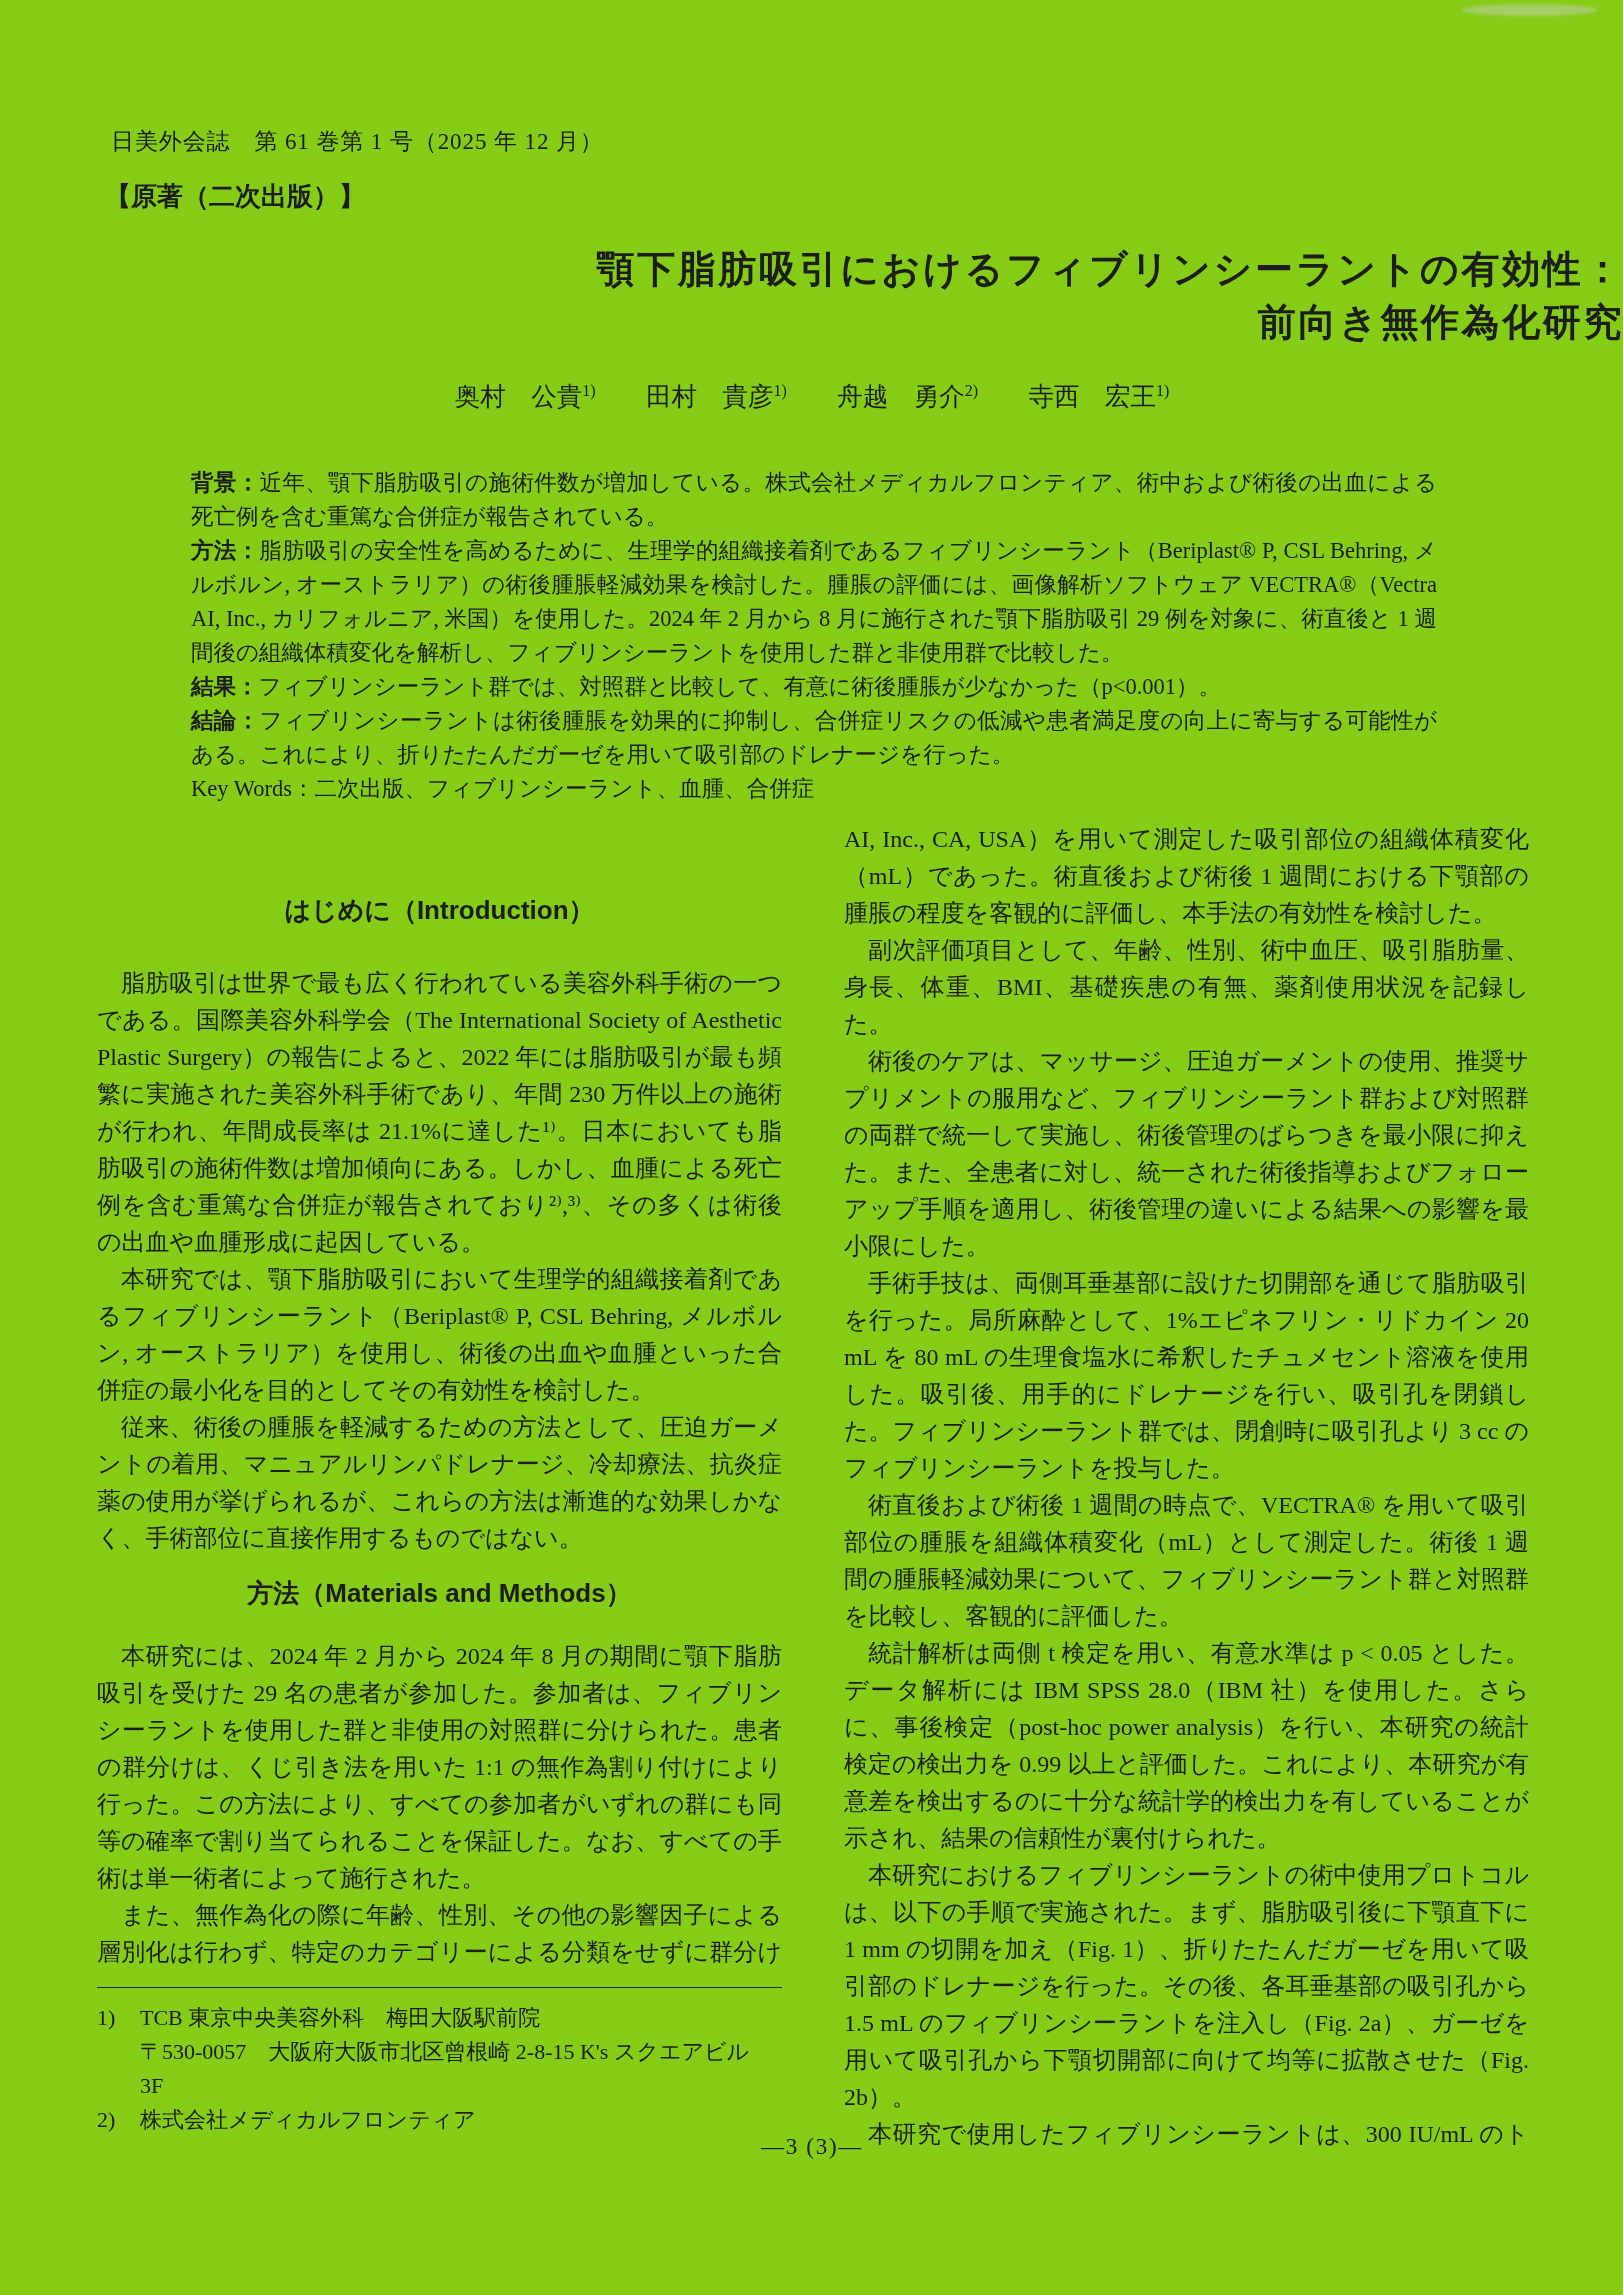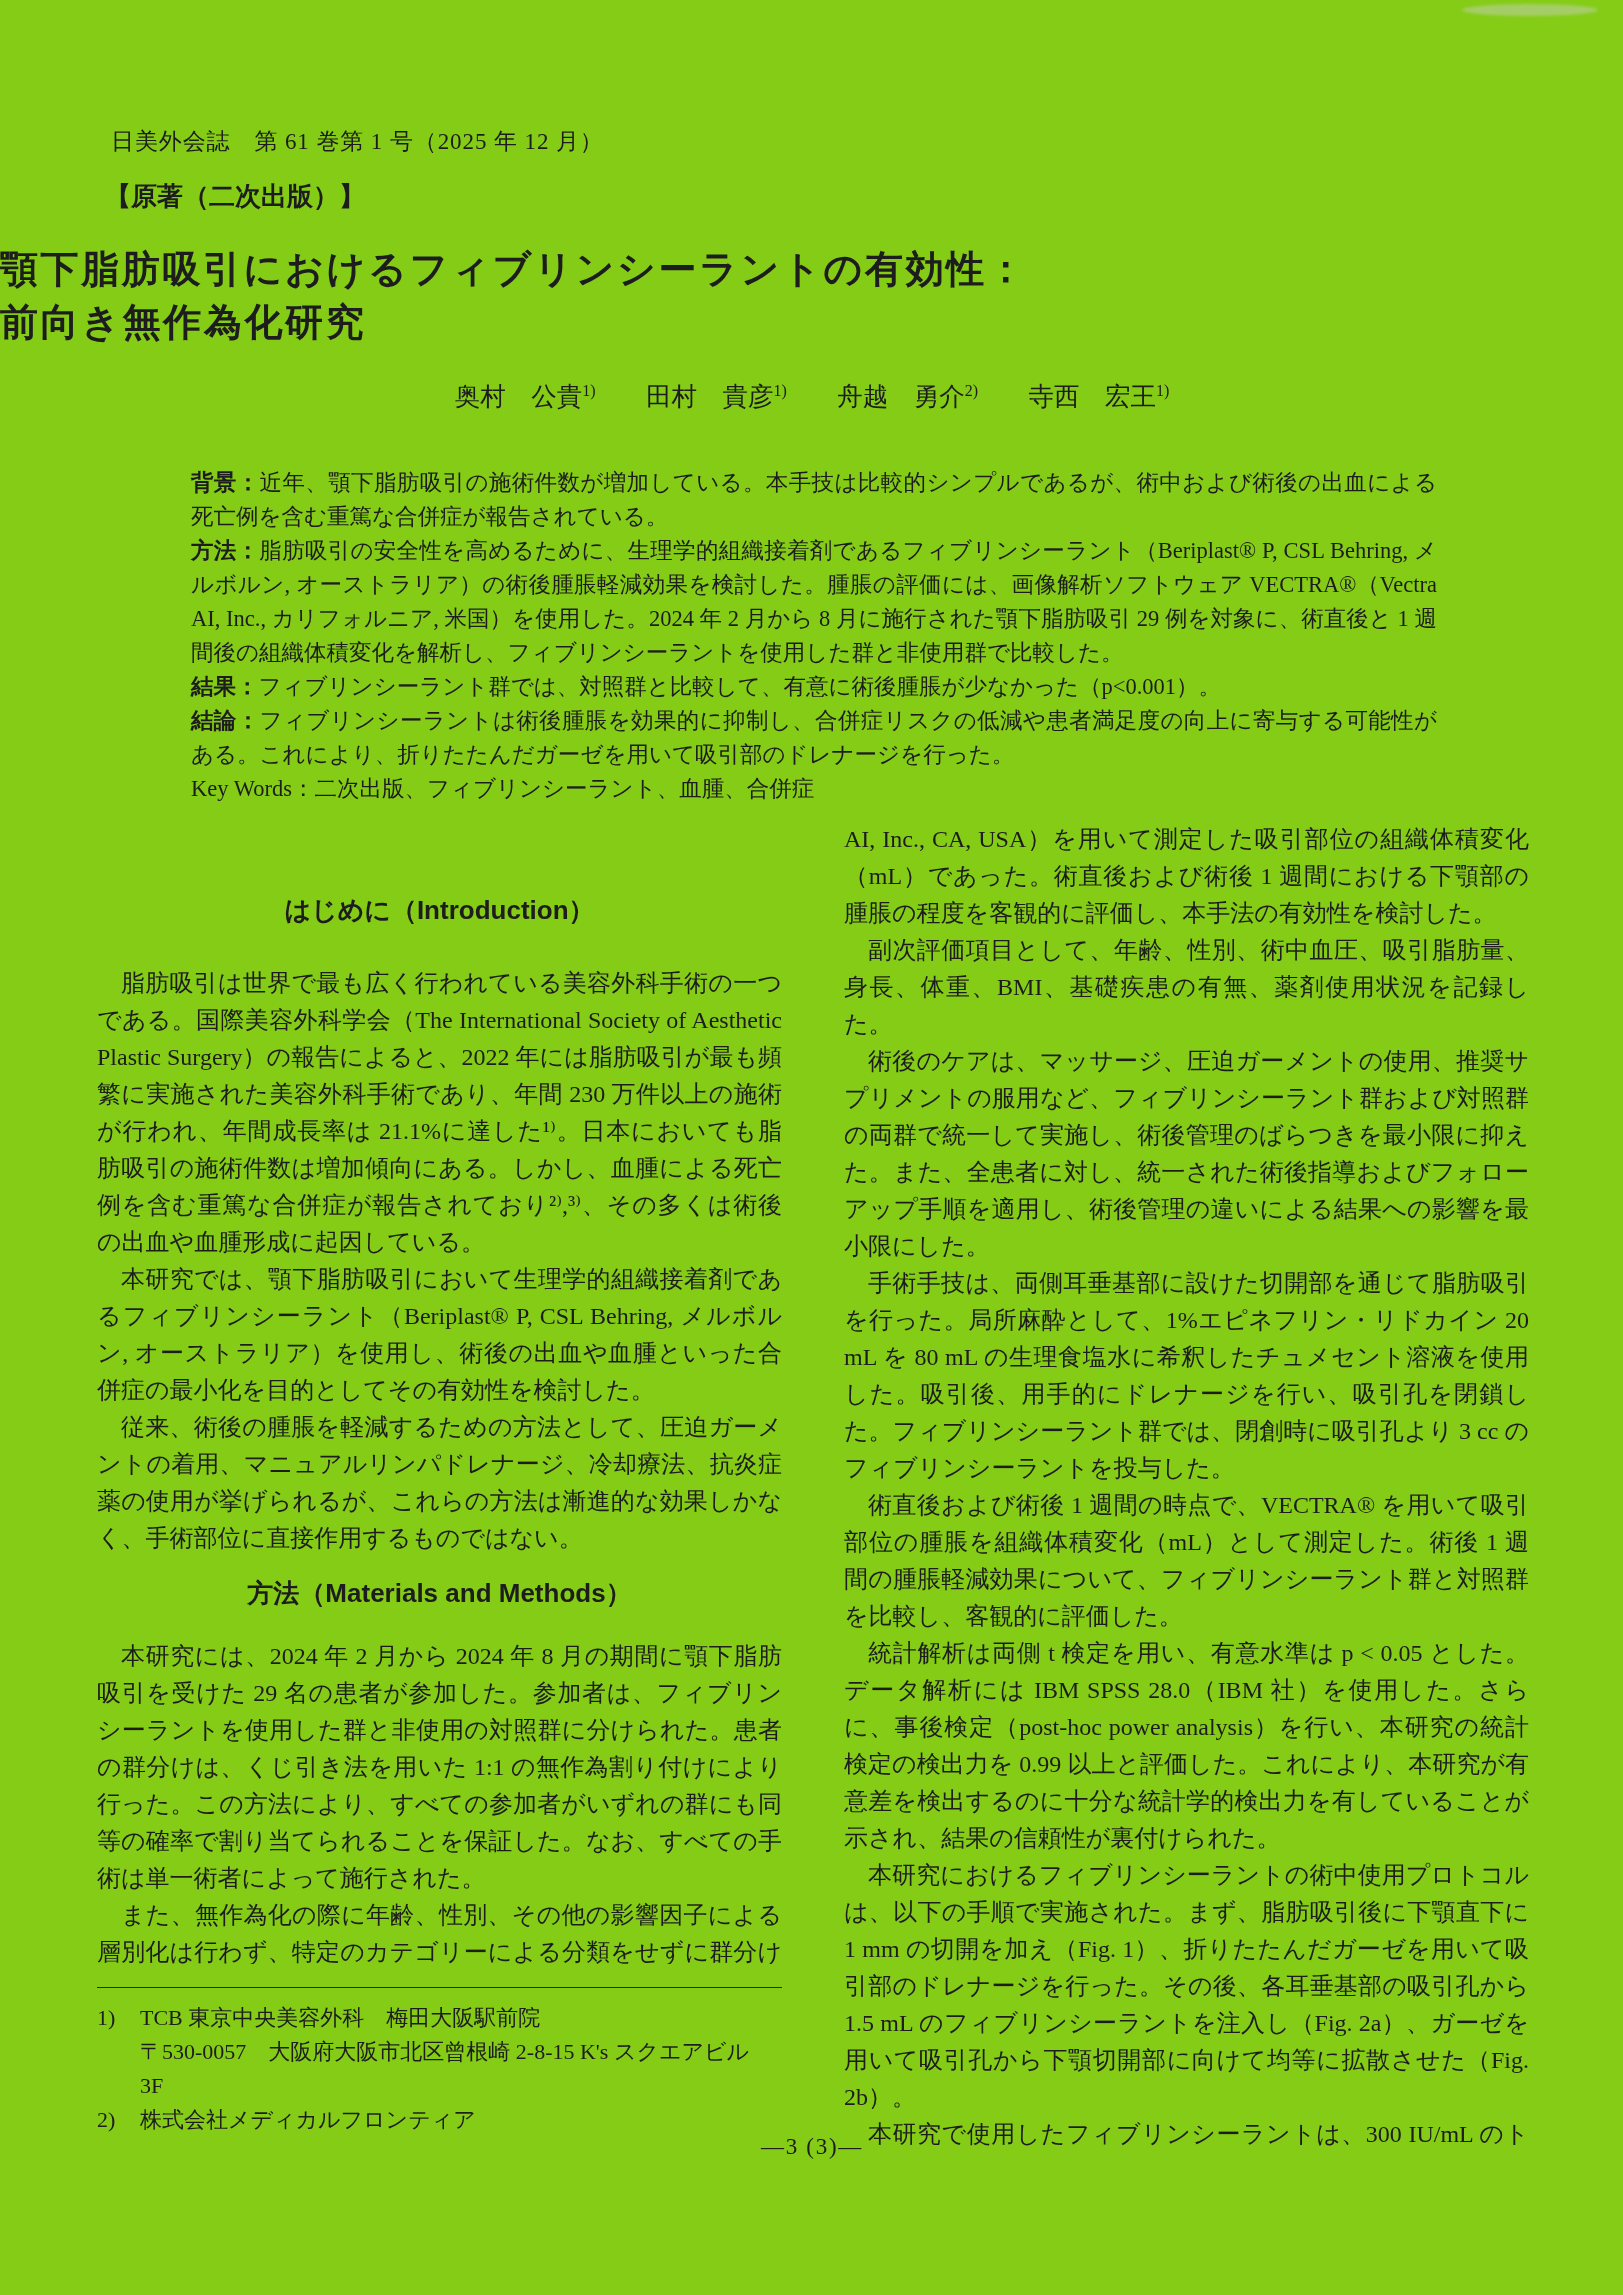--- a/index.html
+++ b/index.html
@@ -20,21 +20,21 @@
     font-size:23px;letter-spacing:0.9px;white-space:nowrap;
   }
   .article-type{
     position:absolute;top:179px;left:105px;
     font-size:26px;font-weight:bold;
     font-family:"Liberation Sans","DejaVu Sans",sans-serif;
     white-space:nowrap;
   }
   .title{
     position:absolute;top:243px;left:0;width:100%;
-    text-align:left;font-size:38px;line-height:53px;
+    text-align:right;font-size:38px;line-height:53px;
     font-weight:600;letter-spacing:2.6px;
   }
   .authors{
     position:absolute;top:379px;left:0;width:100%;
     text-align:center;font-size:25.5px;white-space:nowrap;
   }
   .author{display:inline-block;margin:0 22px;}
   .author sup{font-size:16px;vertical-align:super;line-height:0;}
   .abstract{
     position:absolute;top:466px;left:191px;width:1246px;
@@ -102,21 +102,21 @@
   </div>
 
   <div class="authors">
     <span class="author"><span>奥村　公貴</span><sup>1)</sup></span>
     <span class="author"><span>田村　貴彦</span><sup>1)</sup></span>
     <span class="author"><span>舟越　勇介</span><sup>2)</sup></span>
     <span class="author"><span>寺西　宏王</span><sup>1)</sup></span>
   </div>
 
   <div class="abstract">
-    <p><span class="label">背景：</span><span>近年、顎下脂肪吸引の施術件数が増加している。本手技は比較的シンプルであるが、術中および術後の出血による死亡例を含む重篤な合併症が報告されている。</span></p>
+    <p><span class="label">背景：</span><span>近年、顎下脂肪吸引の施術件数が増加している。株式会社メディカルフロンティア、術中および術後の出血による死亡例を含む重篤な合併症が報告されている。</span></p>
     <p><span class="label">方法：</span><span>脂肪吸引の安全性を高めるために、生理学的組織接着剤であるフィブリンシーラント（Beriplast® P, CSL Behring, メルボルン, オーストラリア）の術後腫脹軽減効果を検討した。腫脹の評価には、画像解析ソフトウェア VECTRA®（Vectra AI, Inc., カリフォルニア, 米国）を使用した。2024 年 2 月から 8 月に施行された顎下脂肪吸引 29 例を対象に、術直後と 1 週間後の組織体積変化を解析し、フィブリンシーラントを使用した群と非使用群で比較した。</span></p>
     <p><span class="label">結果：</span><span>フィブリンシーラント群では、対照群と比較して、有意に術後腫脹が少なかった（p&lt;0.001）。</span></p>
     <p><span class="label">結論：</span><span>フィブリンシーラントは術後腫脹を効果的に抑制し、合併症リスクの低減や患者満足度の向上に寄与する可能性がある。これにより、折りたたんだガーゼを用いて吸引部のドレナージを行った。</span></p>
     <p class="kw"><span class="label">Key Words：</span><span>二次出版、フィブリンシーラント、血腫、合併症</span></p>
   </div>
 
   <div class="columns">
 
     <div class="col">
       <div class="col-left-text">

